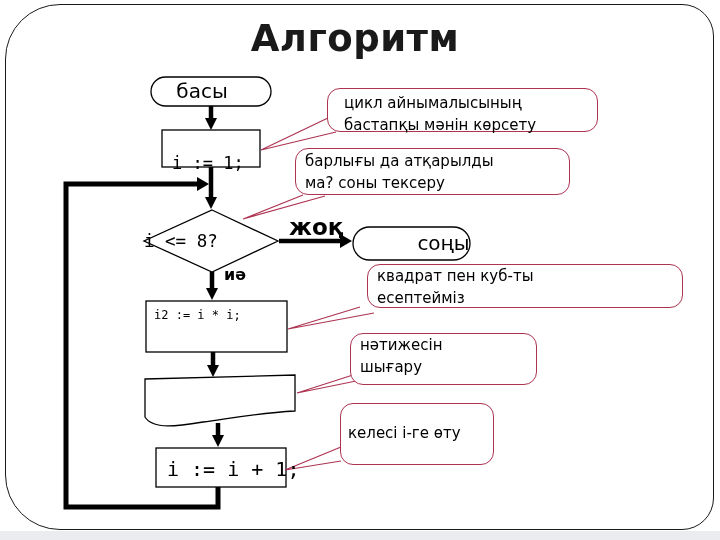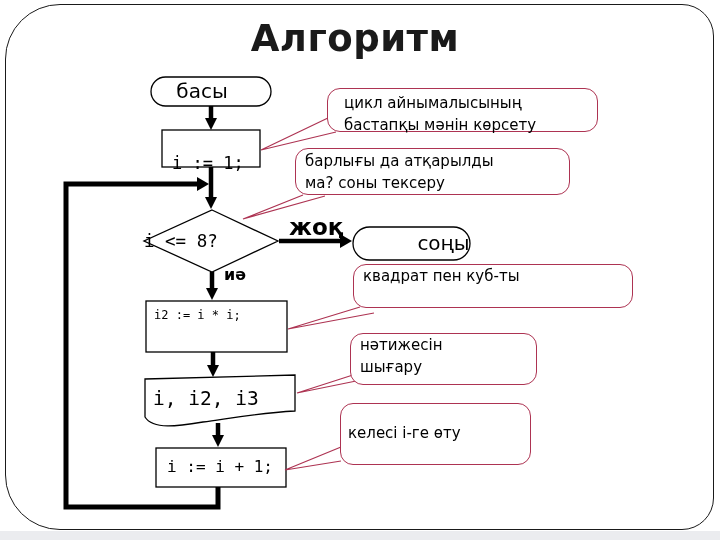--- a/index.html
+++ b/index.html
@@ -74,44 +74,44 @@
   <div class="callout" style="left:327px;top:88px;width:271px;height:44px;padding:4px 0 0 16px;">
     <span>цикл айнымалысының</span><br>
     <span>бастапқы мәнін көрсету</span>
   </div>
 
   <div class="callout" style="left:295px;top:148px;width:275px;height:47px;padding:2px 0 0 9px;">
     <span>барлығы да атқарылды</span><br>
     <span>ма? соны тексеру</span>
   </div>
 
-  <div class="callout" style="left:353px;top:264px;width:280px;height:44px;padding:1px 0 0 9px;">
+  <div class="callout" style="left:367px;top:264px;width:316px;height:44px;padding:1px 0 0 9px;">
     <span>квадрат пен куб-ты</span><br>
+    <span>есептейміз</span>
   </div>
 
   <div class="callout" style="left:350px;top:333px;width:187px;height:52px;padding:1px 0 0 9px;">
     <span>нәтижесін</span><br>
     <span>шығару</span>
   </div>
 
-  <div class="callout" style="left:340px;top:403px;width:191px;height:62px;padding-left:7px;display:flex;align-items:center;">
+  <div class="callout" style="left:340px;top:403px;width:154px;height:62px;padding-left:7px;display:flex;align-items:center;">
     <span>келесі i-ге өту</span>
   </div>
 
   <div class="abs terminal-label" style="left:146px;top:77px;width:112px;line-height:28px;">басы</div>
 
   <div class="abs mono flow-text" style="left:172px;top:139px;font-size:17px;margin-top:14px;">i := 1;</div>
 
   <div class="abs mono flow-text" style="left:144px;top:231px;width:136px;text-align:left;font-size:17.5px;">i &lt;= 8?</div>
 
   <div class="abs branch-label" style="left:289px;top:214px;font-size:23px;">жоқ</div>
 
   <div class="abs branch-label" style="left:224px;top:265px;font-size:16px;">иә</div>
 
   <div class="abs mono flow-text" style="left:154px;top:304px;font-size:12px;line-height:22.5px;"><span>i2 := i * i;</span><br></div>
 
-  <div class="abs mono flow-text" style="left:153px;top:387px;font-size:19.5px;">i, i2, i3</div>
 
-  <div class="abs mono flow-text" style="left:167px;top:457px;font-size:16px;">i := i + 1;</div>
+  <div class="abs mono flow-text" style="left:167px;top:457px;font-size:20px;">i := i + 1;</div>
 
   <div class="abs terminal-label" style="left:353px;top:227px;width:117px;line-height:32px;margin-left:32px;">соңы</div>
 
 </div>
 
 </body></html>

